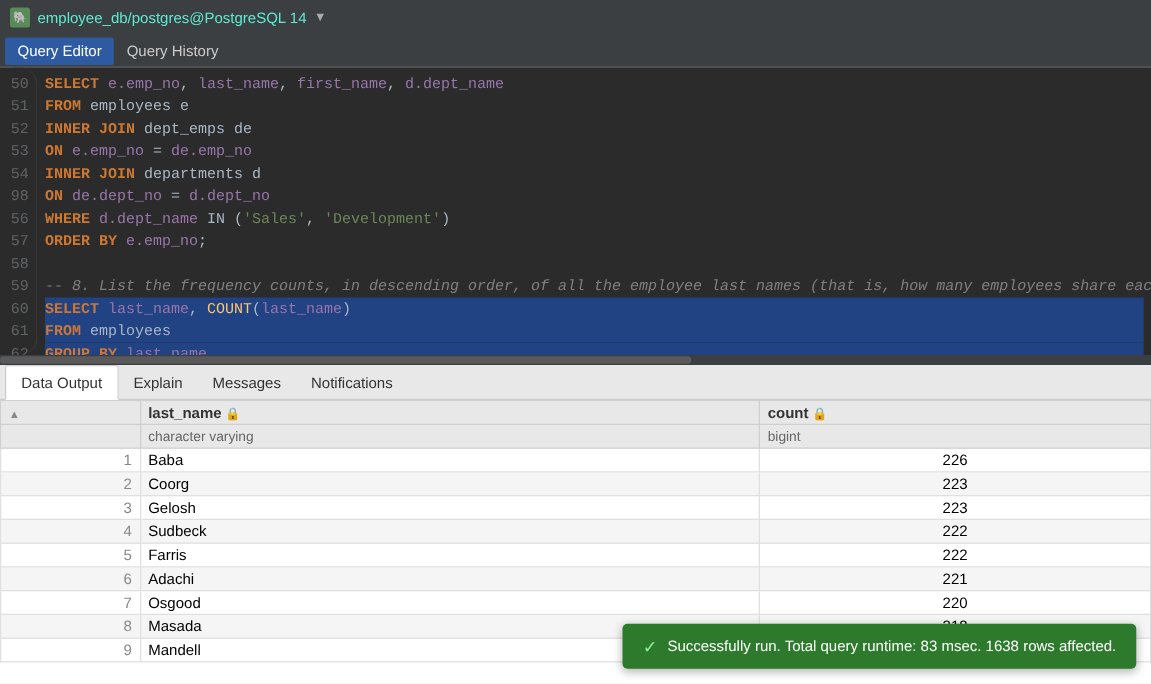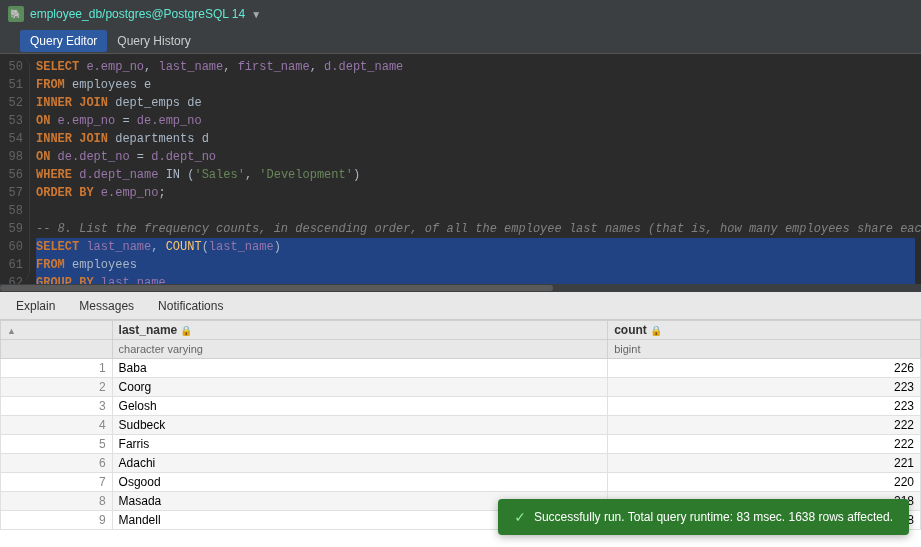--- a/index.html
+++ b/index.html
@@ -39,21 +39,21 @@
       color: #ccc;
       padding: 4px 10px;
       cursor: pointer;
       font-size: 12px;
       border-radius: 2px;
     }
     .menu-item:hover, .menu-item.active {
       background: #4a7bd4;
       color: white;
     }
-    .menu-item.active { background: #2d5aa0; color: white; margin-left: 16px; }
+    .menu-item.active { background: #2d5aa0; color: white; }
 
     
     .editor-area {
       background: #2b2b2b;
       height: 230px;
       overflow: hidden;
       font-family: 'Courier New', monospace;
       font-size: 12px;
       position: relative;
     }
@@ -160,21 +160,21 @@
     .th-type { color: #666; font-size: 11px; }
     .data-table td {
       border: 1px solid #e0e0e0;
       padding: 2px 6px;
       white-space: nowrap;
     }
     .data-table tr:nth-child(even) td { background: #f5f5f5; }
     .row-num { color: #888; text-align: right; padding-right: 8px; }
     .lock-icon { color: #888; font-size: 10px; }
     .sort-icon { color: #888; font-size: 9px; }
-    td.num-val { text-align: right; }
+    td.num-val { text-align: center; }
 
     
     .notification {
       position: absolute;
       bottom: 12px;
       right: 12px;
       background: #2d7a2d;
       color: white;
       padding: 10px 16px;
       border-radius: 4px;
@@ -242,20 +242,21 @@
           <div class="code-line highlighted"><span class="kw">FROM </span><span class="table">employees</span></div>
           <div class="code-line highlighted"><span class="kw">GROUP BY </span><span class="field">last_name</span></div>
         </div>
     </div>
   </div>
   <div class="editor-scrollbar">
     <div class="editor-scrollbar-thumb"></div>
   </div>
 
   <div class="tab-bar" id="tab-bar">
+      <div class="tab active">Data Output</div>
       <div class="tab">Explain</div>
       <div class="tab">Messages</div>
       <div class="tab">Notifications</div>
     </div>
 
   <div class="data-table-container">
     <table class="data-table" id="data-table">
         <thead>
           <tr>
             <th><span class="sort-icon">▲</span></th>

